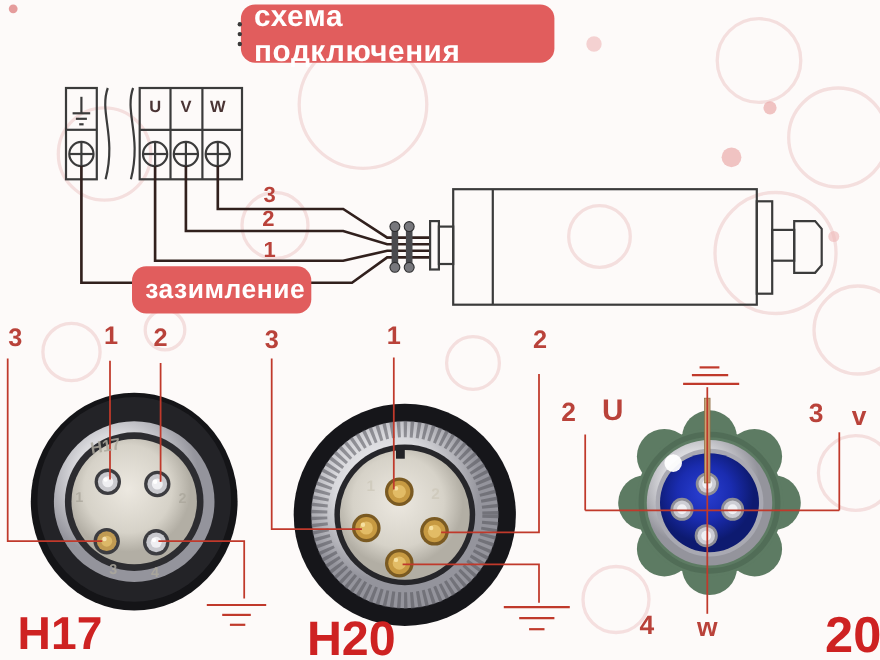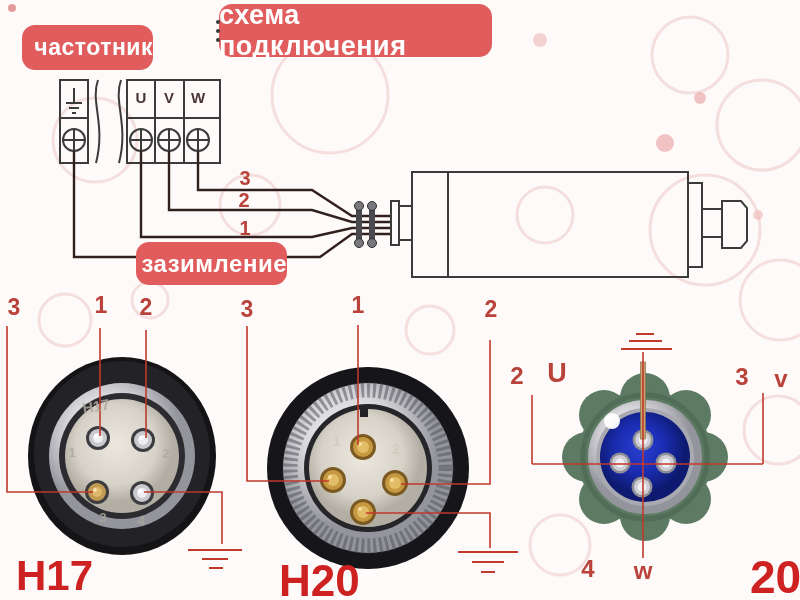--- a/index.html
+++ b/index.html
@@ -2,22 +2,23 @@
 <html><head>
 <meta charset="utf-8">
 <style>
   html,body{margin:0;padding:0;background:#888;}
   #canvas{
     position:relative;width:800px;height:600px;overflow:hidden;
     background:#fdfaf9;font-family:"Liberation Sans",sans-serif;
   }
   .redbox{
     position:absolute;background:#e15d5d;color:#fff;font-weight:bold;
-    border-radius:13px;display:flex;align-items:center;justify-content:flex-end;
+    border-radius:13px;display:flex;align-items:center;justify-content:flex-start;
     letter-spacing:.5px;
+    padding-left:12px;
   }
   .ann{position:absolute;color:#b9423a;font-weight:bold;transform:translate(-50%,-50%);white-space:nowrap;}
   .cap{position:absolute;color:#ce2222;font-weight:bold;white-space:nowrap;}
   .molded{position:absolute;color:#aca89d;font-weight:bold;transform:translate(-50%,-50%);opacity:.85;}
   .uvw{position:absolute;color:#4a3434;font-weight:bold;font-size:15px;transform:translate(-50%,0);}
   .dotcol{position:absolute;left:216px;top:20px;display:flex;flex-direction:column;gap:5px;}
   .dotcol i{width:4px;height:4px;border-radius:50%;background:#3a3a3a;}
   svg{position:absolute;left:0;top:0;}
 </style>
 </head>
@@ -246,35 +247,32 @@
       <line x1="472" y1="562" x2="504" y2="562"></line>
       <line x1="481" y1="572" x2="495" y2="572"></line>
     </g>
     <g stroke="#c0392b" stroke-width="2">
       <line x1="636" y1="334" x2="654" y2="334"></line>
       <line x1="629" y1="341" x2="662" y2="341"></line>
       <line x1="621" y1="349" x2="672" y2="349"></line>
     </g>
   </svg>
 
-  <div class="redbox" style="left:22px;top:25px;width:131px;height:45px;font-size:23px;">
-    <span>частотник</span>
-  </div>
 
   <div class="redbox" style="left:219px;top:4px;width:273px;height:53px;font-size:27px;">
     <span>схема подключения</span>
   </div>
   <div class="dotcol">
       <i></i>
       <i></i>
       <i></i>
     </div>
 
 
-  <div class="redbox" style="left:136px;top:242px;width:151px;height:43px;font-size:24px;">
+  <div class="redbox" style="left:120px;top:242px;width:151px;height:43px;font-size:24px;">
     <span>зазимление</span>
   </div>
 
   <span class="uvw" style="left:141px;top:89px;">U</span>
   <span class="uvw" style="left:169px;top:89px;">V</span>
   <span class="uvw" style="left:198px;top:89px;">W</span>
 
   <span class="ann" style="left:245px;top:178px;font-size:20px;">3</span>
   <span class="ann" style="left:244px;top:200px;font-size:20px;">2</span>
   <span class="ann" style="left:245px;top:228px;font-size:20px;">1</span>

